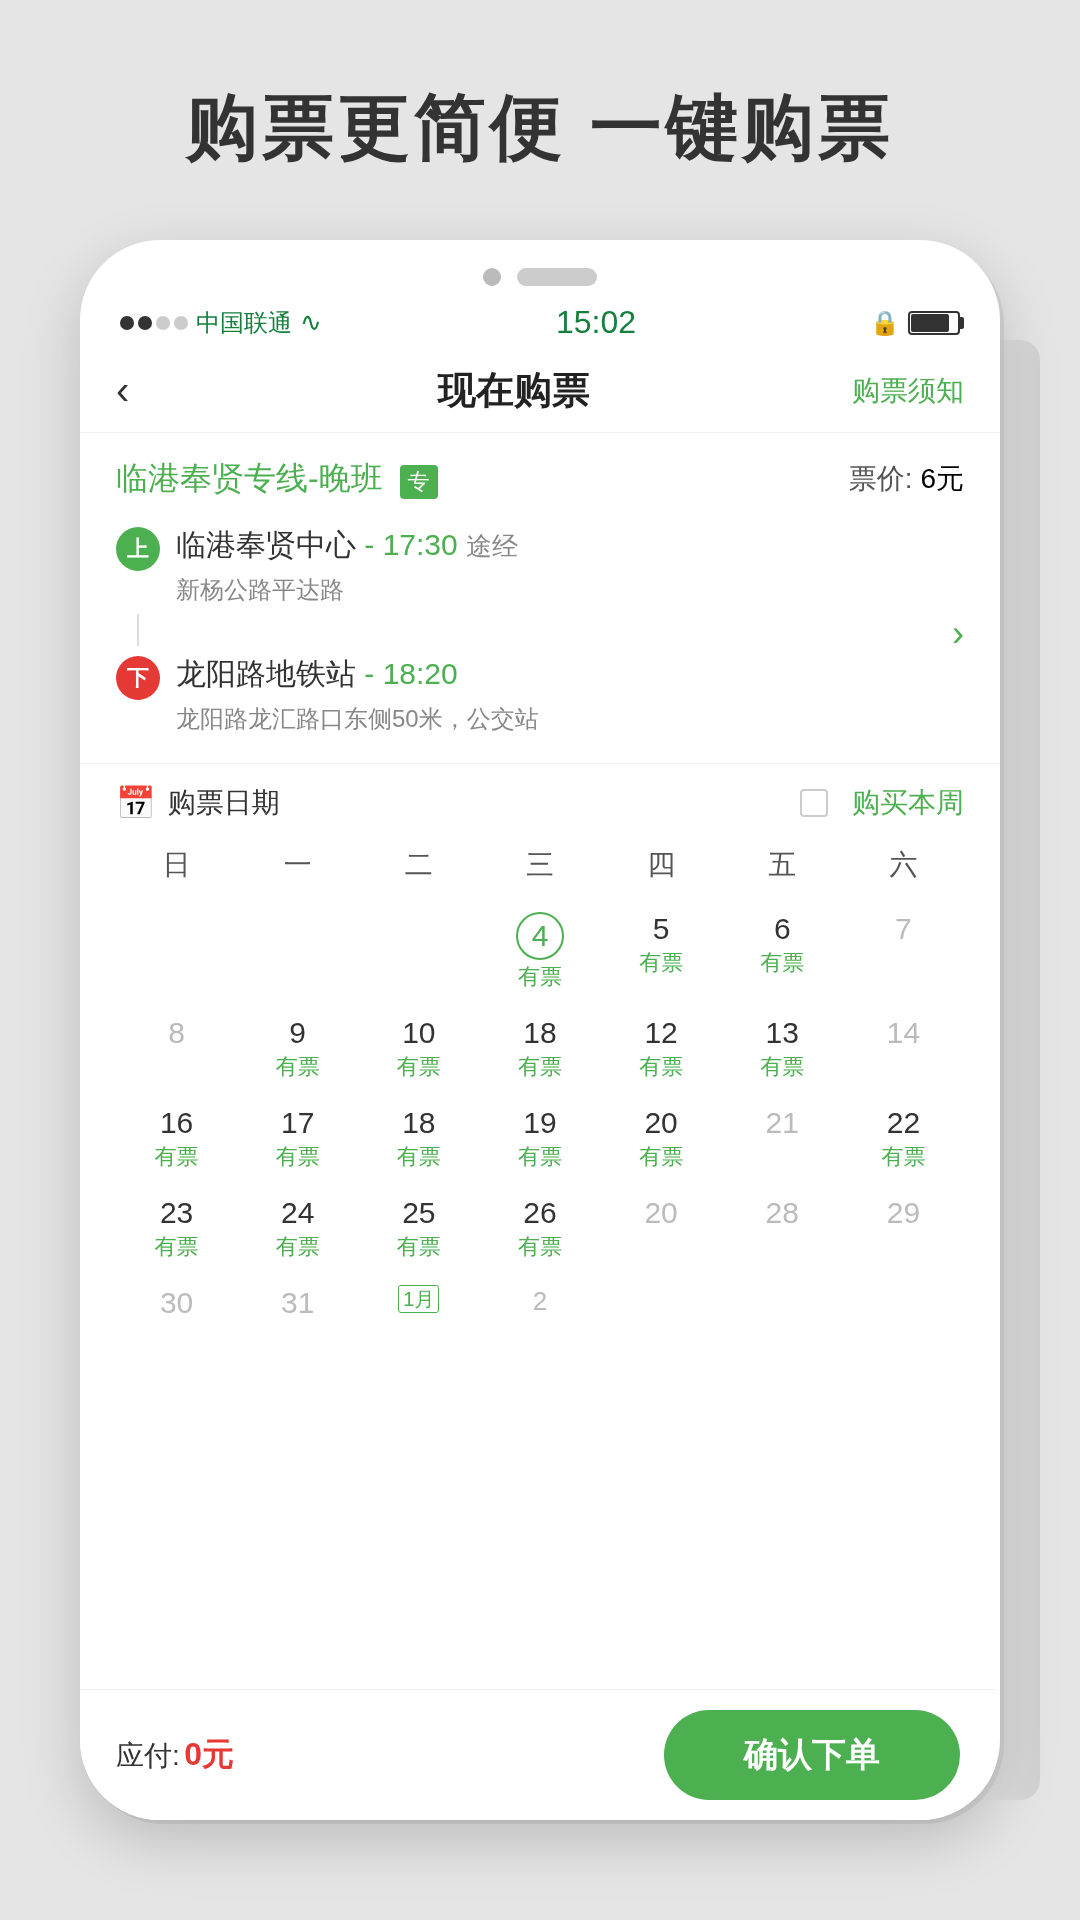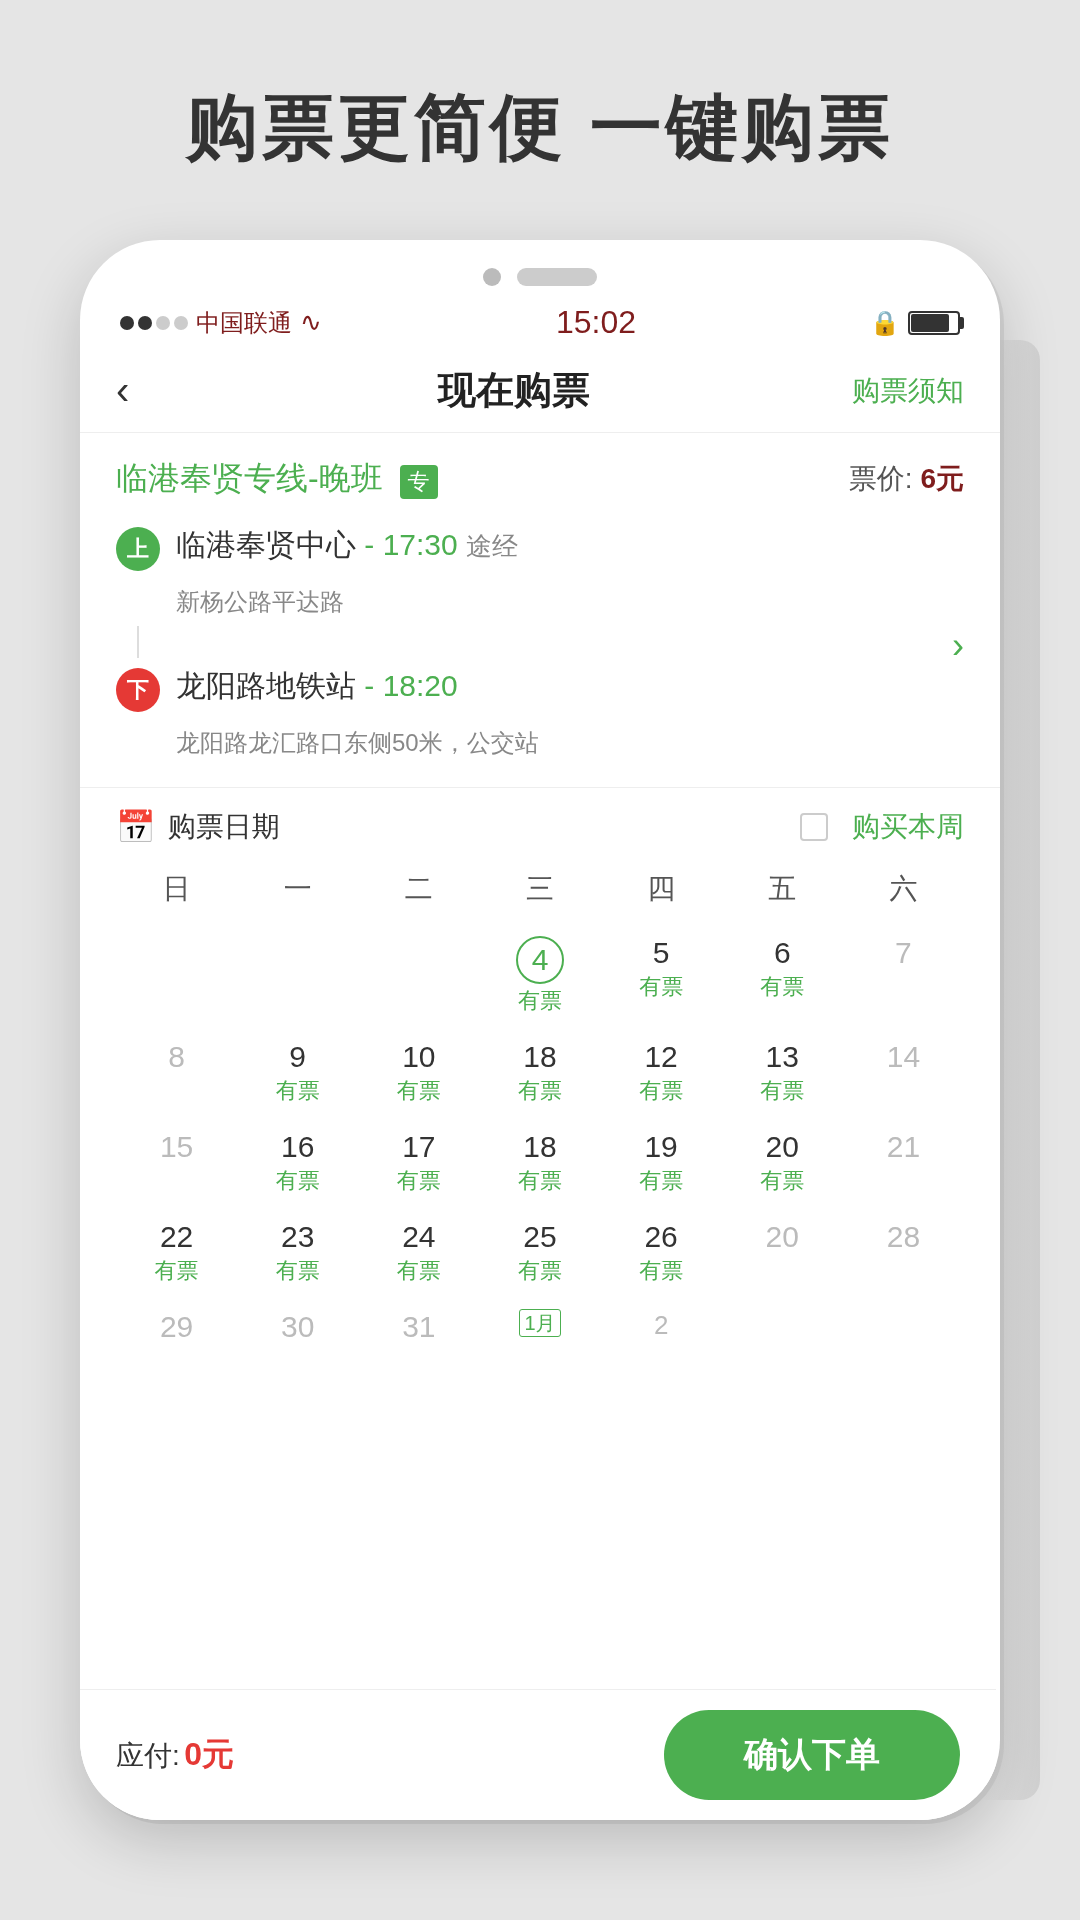--- a/index.html
+++ b/index.html
@@ -84,21 +84,21 @@
       background: #ccc;
     }
 
     
     .status-bar {
       display: flex;
       justify-content: space-between;
       align-items: center;
       padding: 8px 40px;
       font-size: 26px;
-      color: #7f1d1d;
+      color: #15803d;
     }
     .status-left {
       display: flex;
       align-items: center;
       gap: 8px;
     }
     .signal-dots {
       display: flex; gap: 4px;
     }
     .sig-dot {
@@ -189,22 +189,22 @@
       font-size: 22px;
       padding: 2px 8px;
       border-radius: 4px;
       margin-left: 8px;
     }
     .price-info {
       font-size: 28px;
       color: #555;
     }
     .price-highlight {
-      color: #7f1d1d;
-      font-weight: 700;
+      color: #000000;
+      font-weight: 400;
     }
 
     
     .stop-section {
       padding: 8px 36px 20px;
       border-bottom: 1px solid #eee;
       position: relative;
     }
     .stop-row {
       display: flex;
@@ -221,21 +221,21 @@
       margin-top: 2px;
     }
     .stop-icon.up { background: #4caf50; }
     .stop-icon.down { background: #e53935; }
     .stop-info { flex: 1; }
     .stop-main {
       font-size: 30px;
       color: #333;
     }
     .stop-time { color: #4caf50; }
-    .stop-sub { color: #888; font-size: 24px; margin-top: 20px; }
+    .stop-sub { color: #888; font-size: 24px; margin-top: 8px; }
     .stop-connector {
       width: 2px; height: 32px; background: #ddd;
       margin-left: 21px; margin-bottom: 8px;
     }
     .chevron-right {
       font-size: 36px; color: #4caf50;
       display: flex; align-items: center;
       align-self: center;
     }
 
@@ -524,23 +524,20 @@
             <span class="cal-avail">有票</span>
           </div>
           <div class="cal-cell">
             <span class="cal-num">13</span>
             <span class="cal-avail">有票</span>
           </div>
           <div class="cal-cell">
             <span class="cal-num gray">14</span>
           </div>
           <div class="cal-cell">
-            <span class="cal-num gray">15</span>
-          </div>
-          <div class="cal-cell">
             <span class="cal-num">16</span>
             <span class="cal-avail">有票</span>
           </div>
           <div class="cal-cell">
             <span class="cal-num">17</span>
             <span class="cal-avail">有票</span>
           </div>
           <div class="cal-cell">
             <span class="cal-num">18</span>
             <span class="cal-avail">有票</span>

